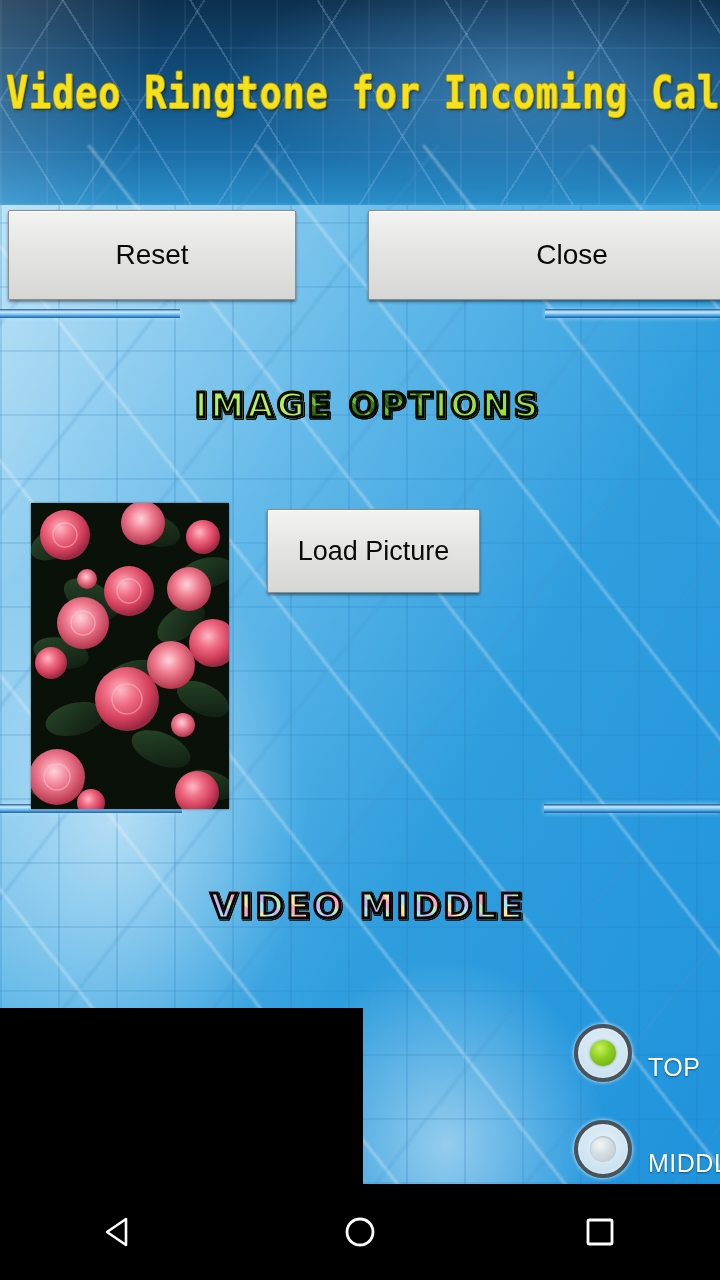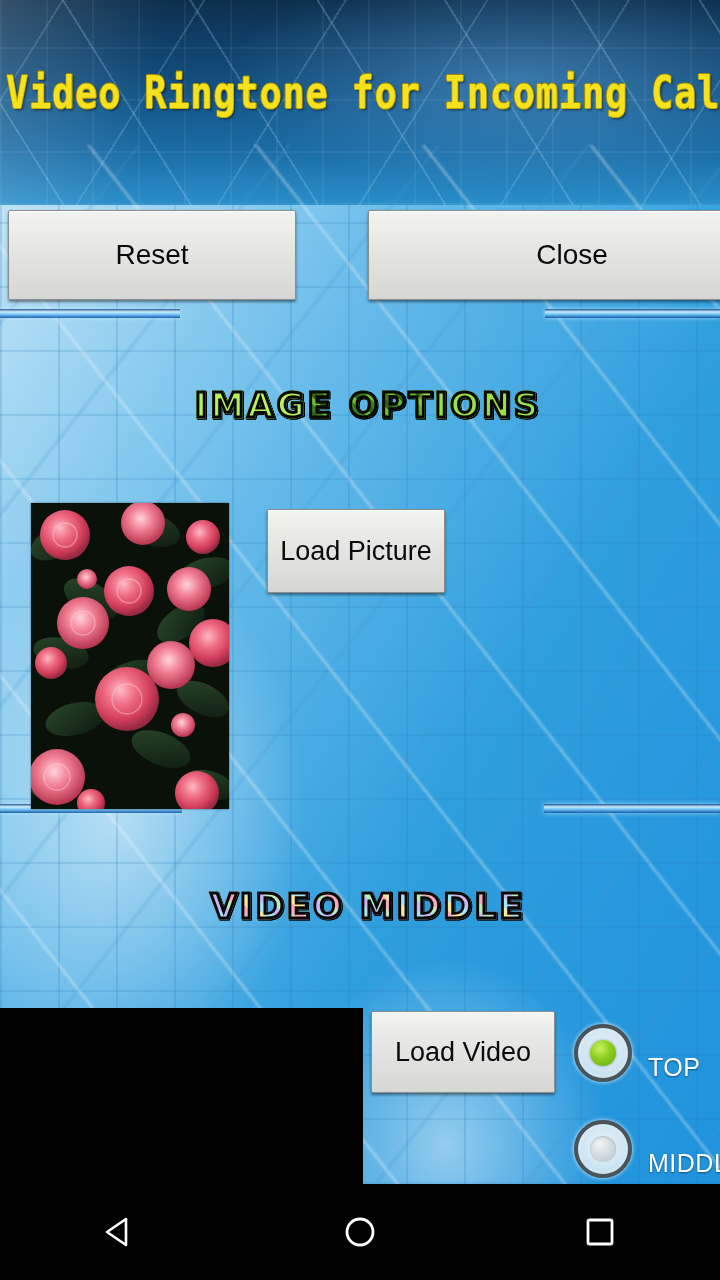--- a/index.html
+++ b/index.html
@@ -187,21 +187,21 @@
     position: absolute;
     left: 31px; top: 503px;
     width: 198px; height: 306px;
     overflow: hidden;
     background: #0c1208;
     box-shadow: 0 0 2px rgba(0,0,0,0.5);
   }
   #thumb svg { display: block; width: 100%; height: 100%; }
 
   
-  #btn-load-picture { left: 267px; top: 509px; width: 178px; height: 84px; font-size: 27px; }
+  #btn-load-picture { left: 267px; top: 509px; width: 213px; height: 84px; font-size: 27px; }
   #btn-load-video   { left: 371px; top: 1011px; width: 184px; height: 82px; font-size: 27px; }
 
   
   #video-preview {
     position: absolute;
     left: 0; top: 1008px;
     width: 363px; height: 176px;
     background: #000;
   }
 
@@ -350,21 +350,20 @@
         </g>
       </svg>
     </div>
 
     <div class="btn" id="btn-load-picture">Load Picture</div>
 
     <div class="section-heading" id="heading-video">VIDEO MIDDLE</div>
 
     <div id="video-preview"></div>
 
-    <div class="btn" id="btn-load-video">Load Video</div>
 
     <div class="radio-row" id="radio-top">
       <span class="radio-circle on">
         <span class="dot"></span>
       </span>
       <span class="radio-label">TOP</span>
     </div>
 
     <div class="radio-row" id="radio-middle">
       <span class="radio-circle off">

